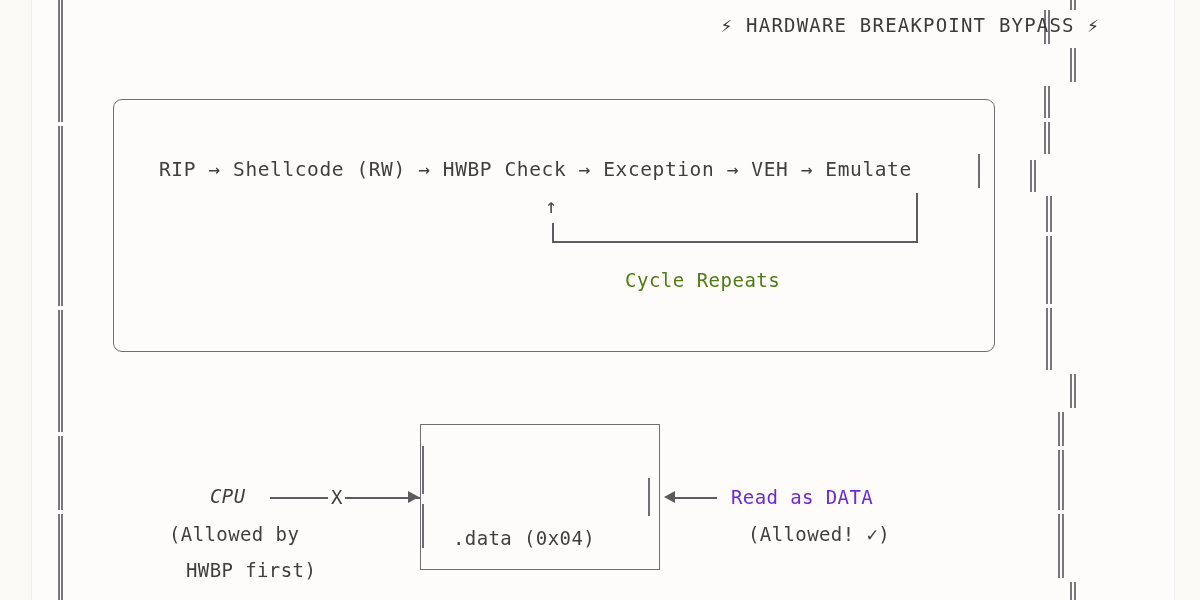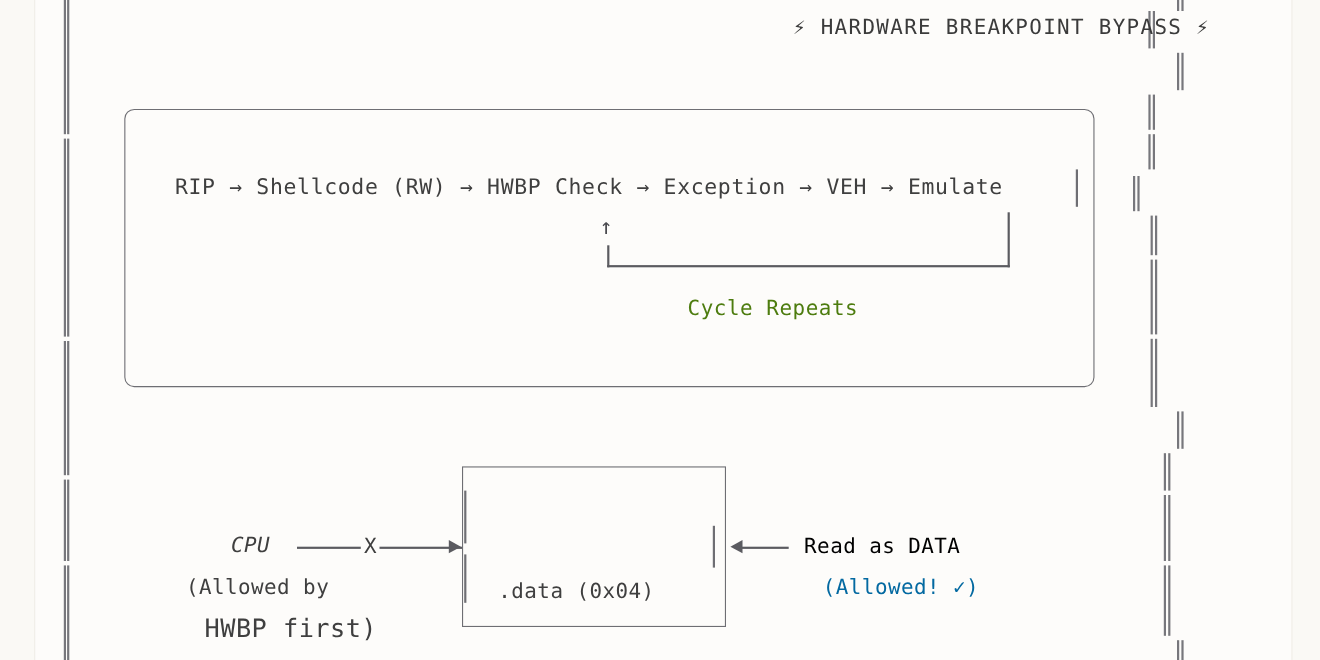--- a/index.html
+++ b/index.html
@@ -167,21 +167,21 @@
     position: absolute;
     left: 169px; top: 523px;
     font-size: 19px;
     letter-spacing: 0.4px;
     color: #3f3f3f;
     white-space: pre;
   }
   .cpu-note2 {
     position: absolute;
     left: 186px; top: 559px;
-    font-size: 23px;
+    font-size: 19px;
     letter-spacing: 0.4px;
     color: #3f3f3f;
     white-space: pre;
   }
 
   
   .data-arrow-line {
     position: absolute;
     left: 672px; top: 497px;
     width: 45px; height: 1.6px;
@@ -193,29 +193,29 @@
     width: 0; height: 0;
     border-top: 6px solid transparent;
     border-bottom: 6px solid transparent;
     border-right: 11px solid #5b5b60;
   }
   .data-label {
     position: absolute;
     left: 731px; top: 486px;
     font-size: 19px;
     letter-spacing: 0.4px;
-    color: #000000;
+    color: #6d28d9;
     white-space: pre;
   }
   .data-note {
     position: absolute;
     left: 748px; top: 523px;
     font-size: 19px;
     letter-spacing: 0.4px;
-    color: #0369a1;
+    color: #404040;
     white-space: pre;
   }
 
   
   .frag {
     position: absolute;
     background: #6e6e73;
     width: 2px;
   }
 </style>

